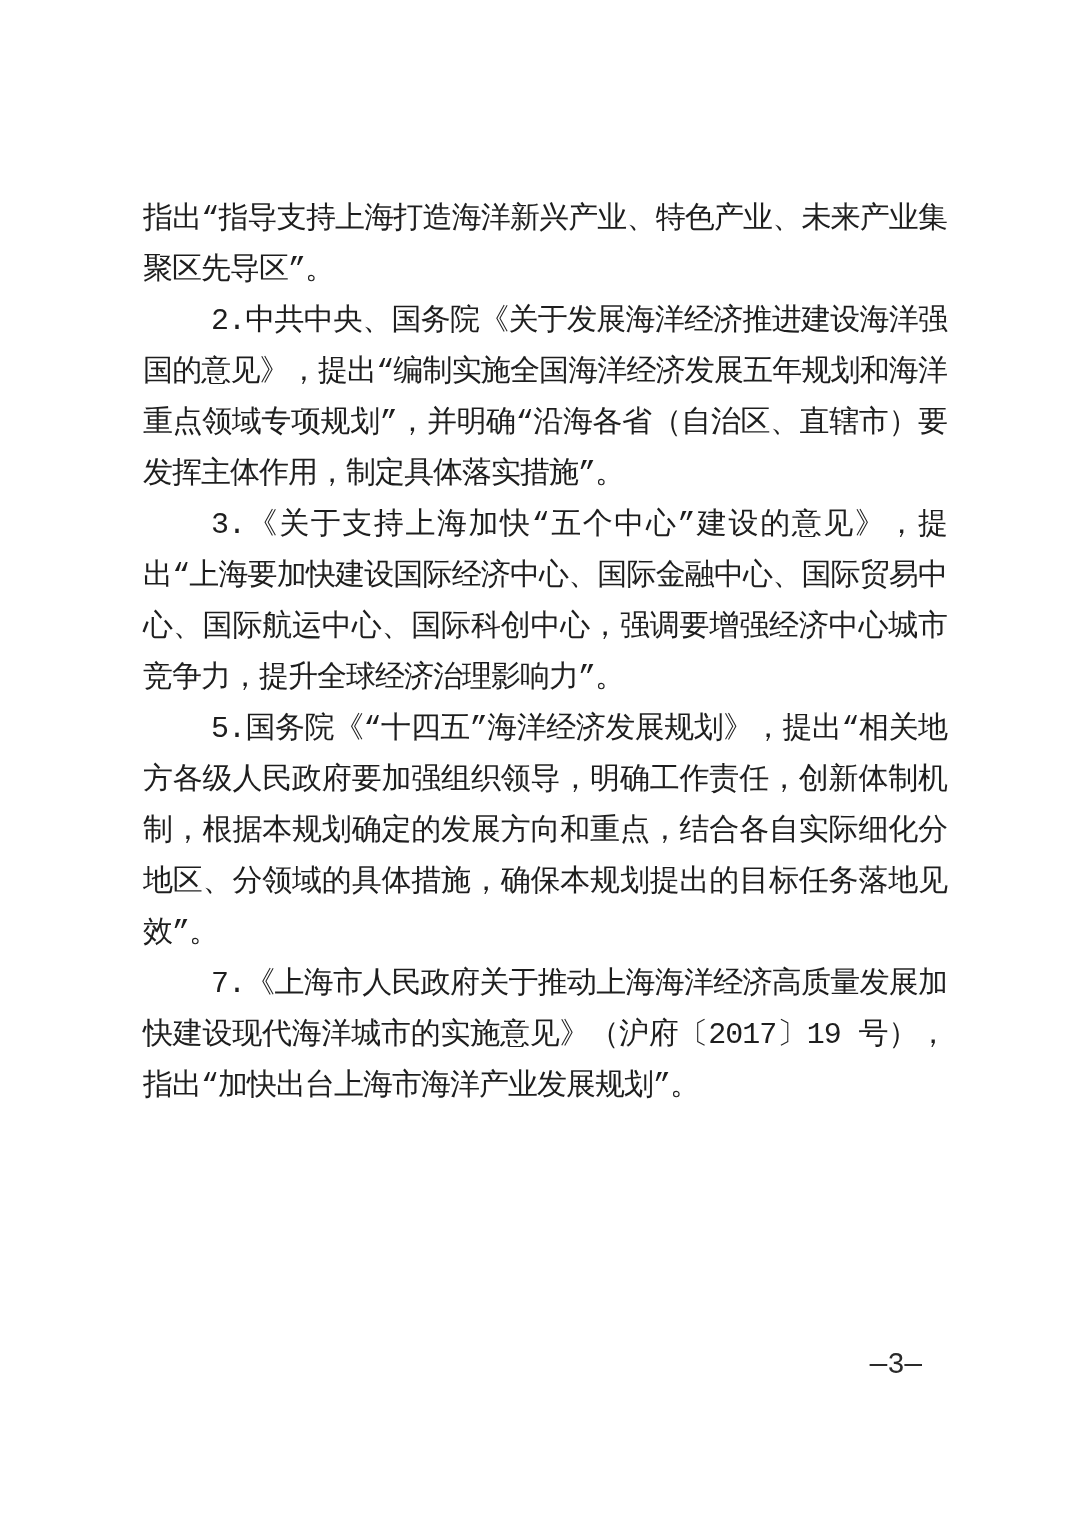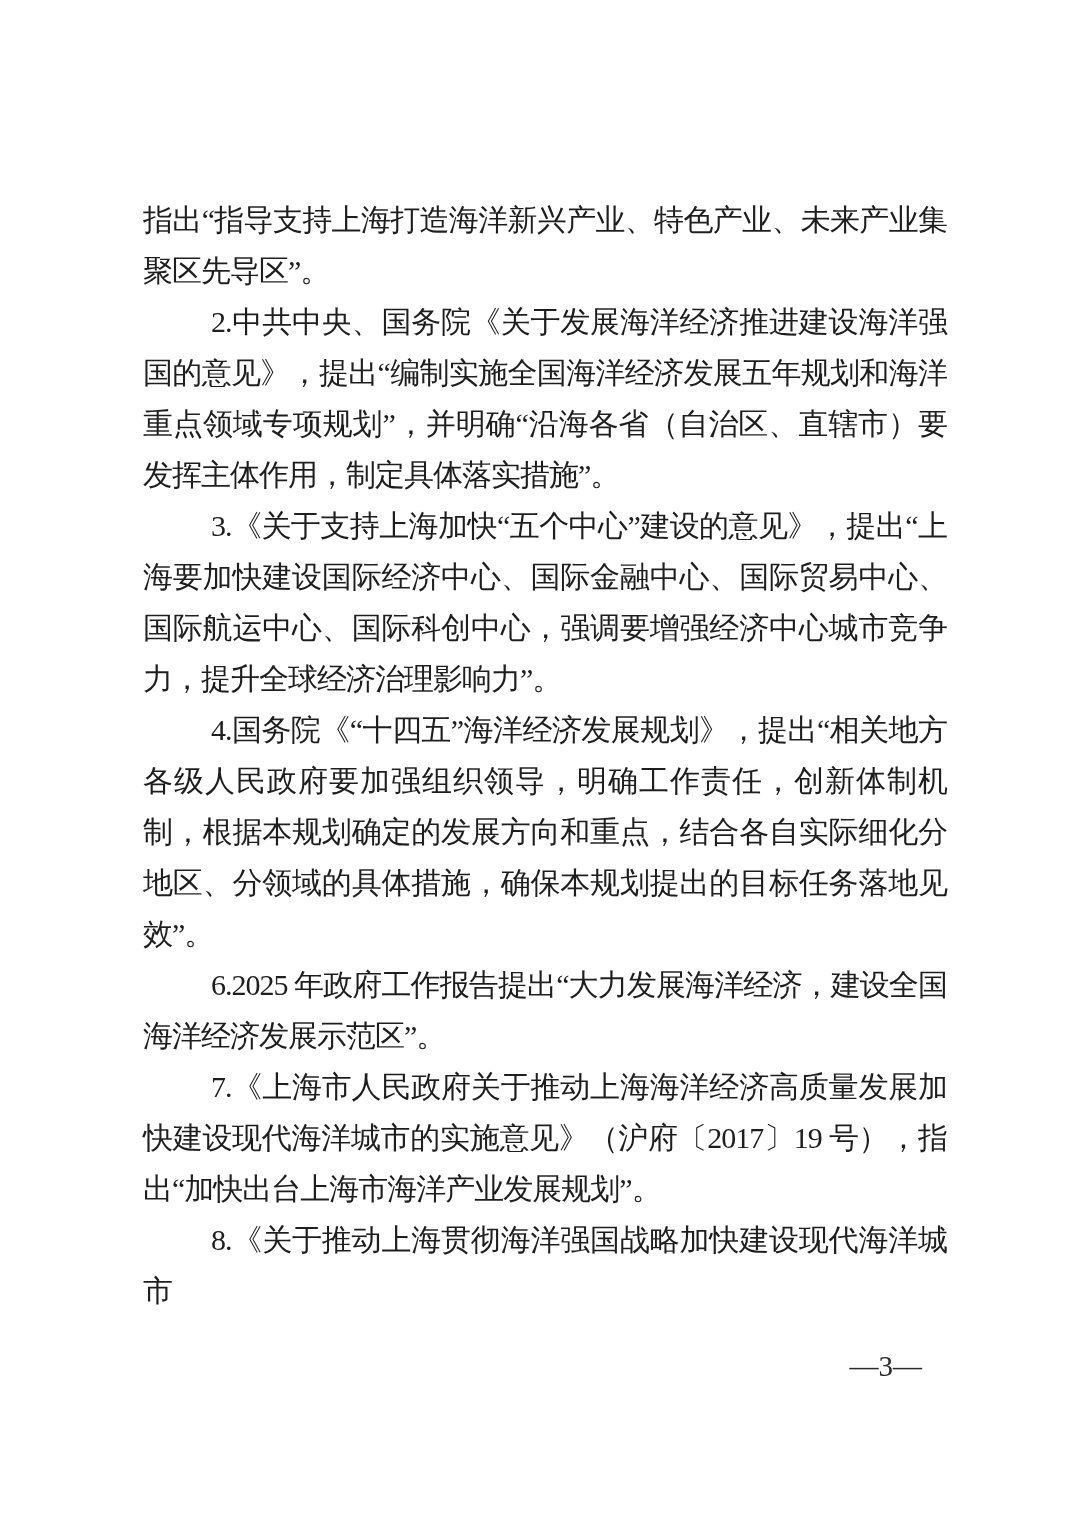--- a/index.html
+++ b/index.html
@@ -6,21 +6,21 @@
     margin: 0;
     padding: 0;
     background: #ffffff;
   }
   .page {
     position: relative;
     width: 1080px;
     height: 1528px;
     background: #ffffff;
     overflow: hidden;
-    font-family: Liberation Serif, serif;
+    font-family: Liberation Mono, monospace;
     color: #1e1e1e;
   }
   .doc-body {
     position: absolute;
     left: 143px;
     top: 194px;
     width: 804px;
     font-size: 30px;
     line-height: 51px;
     letter-spacing: -1px;
@@ -45,20 +45,18 @@
   }
 </style>
 </head>
 <body>
 
 <div class="page">
   <main class="doc-body">
     <p class="para">指出“指导支持上海打造海洋新兴产业、特色产业、未来产业集聚区先导区”。</p>
     <p class="para indent">2.中共中央、国务院《关于发展海洋经济推进建设海洋强国的意见》，提出“编制实施全国海洋经济发展五年规划和海洋重点领域专项规划”，并明确“沿海各省（自治区、直辖市）要发挥主体作用，制定具体落实措施”。</p>
     <p class="para indent">3.《关于支持上海加快“五个中心”建设的意见》，提出“上海要加快建设国际经济中心、国际金融中心、国际贸易中心、国际航运中心、国际科创中心，强调要增强经济中心城市竞争力，提升全球经济治理影响力”。</p>
-    <p class="para indent">4.国务院《“十四五”海洋经济发展规划》，提出“相关地方各级人民政府要加强组织领导，明确工作责任，创新体制机制，根据本规划确定的发展方向和重点，结合各自实际细化分地区、分领域的具体措施，确保本规划提出的目标任务落地见效”。</p>
-    <p class="para indent">6.2025 年政府工作报告提出“大力发展海洋经济，建设全国海洋经济发展示范区”。</p>
+    <p class="para indent">5.国务院《“十四五”海洋经济发展规划》，提出“相关地方各级人民政府要加强组织领导，明确工作责任，创新体制机制，根据本规划确定的发展方向和重点，结合各自实际细化分地区、分领域的具体措施，确保本规划提出的目标任务落地见效”。</p>
     <p class="para indent">7.《上海市人民政府关于推动上海海洋经济高质量发展加快建设现代海洋城市的实施意见》（沪府〔2017〕19 号），指出“加快出台上海市海洋产业发展规划”。</p>
-    <p class="para indent">8.《关于推动上海贯彻海洋强国战略加快建设现代海洋城市</p>
   </main>
 
   <div class="page-number">—3—</div>
 </div>
 
 </body></html>

